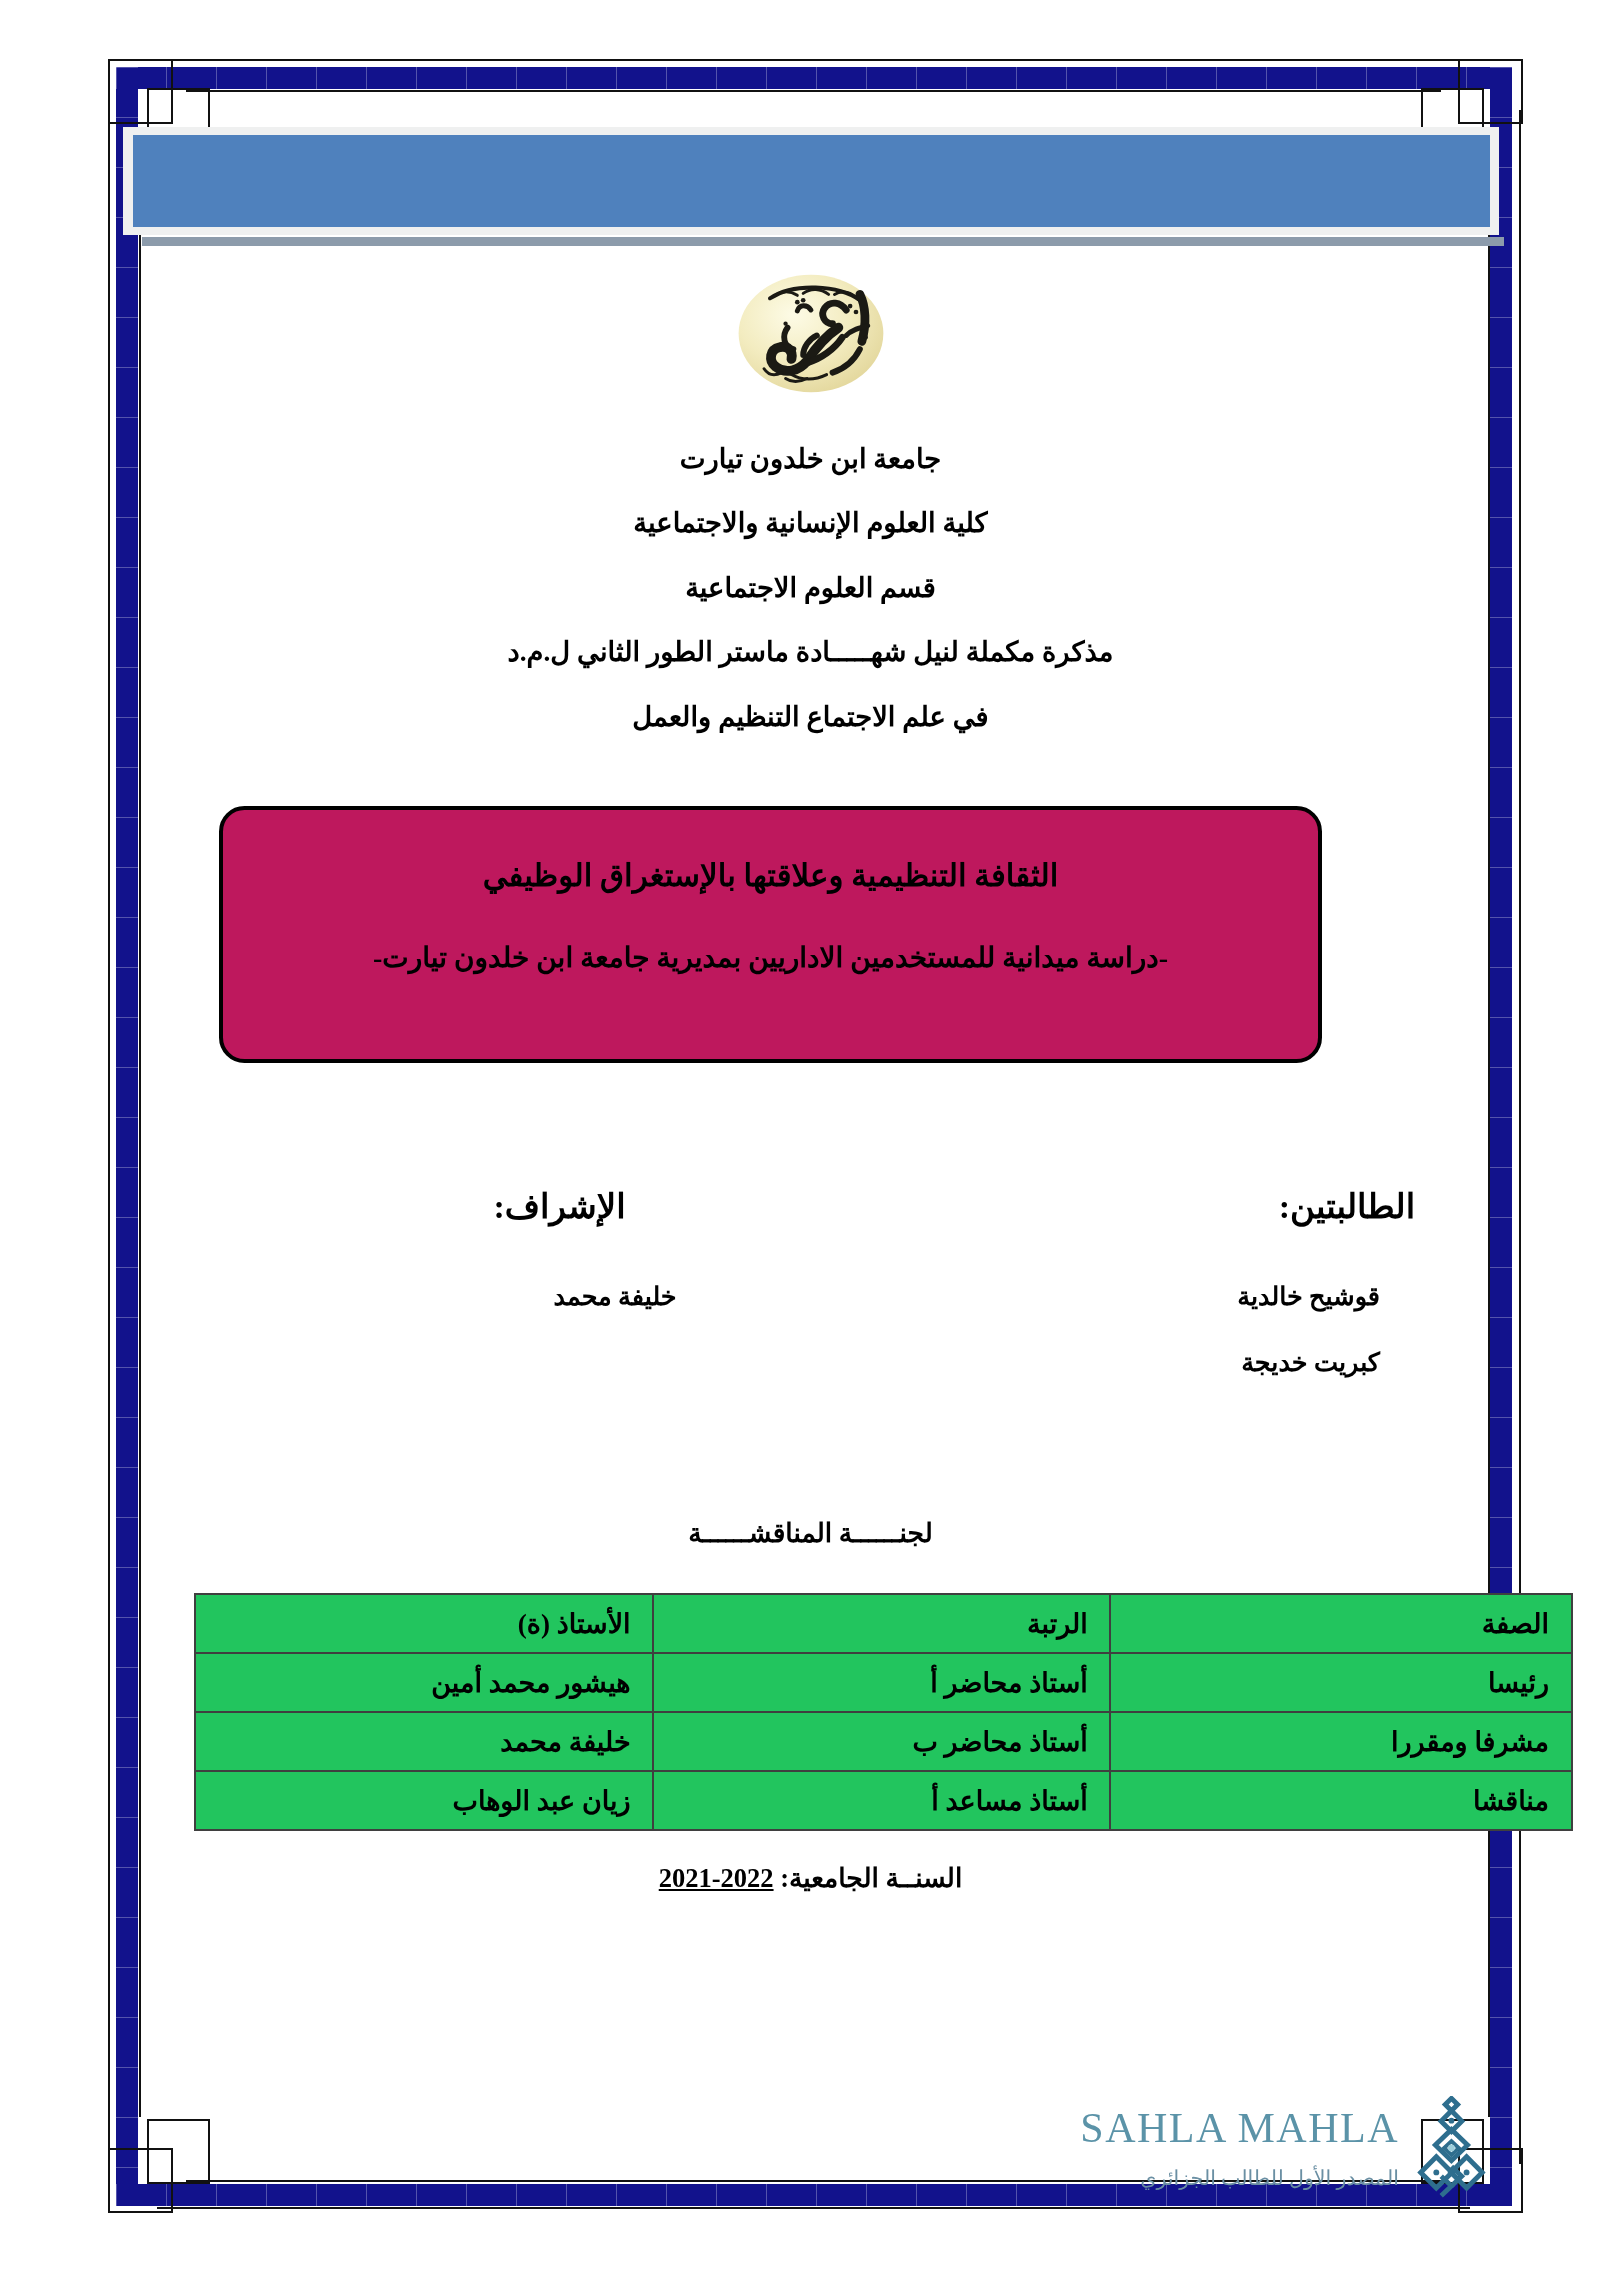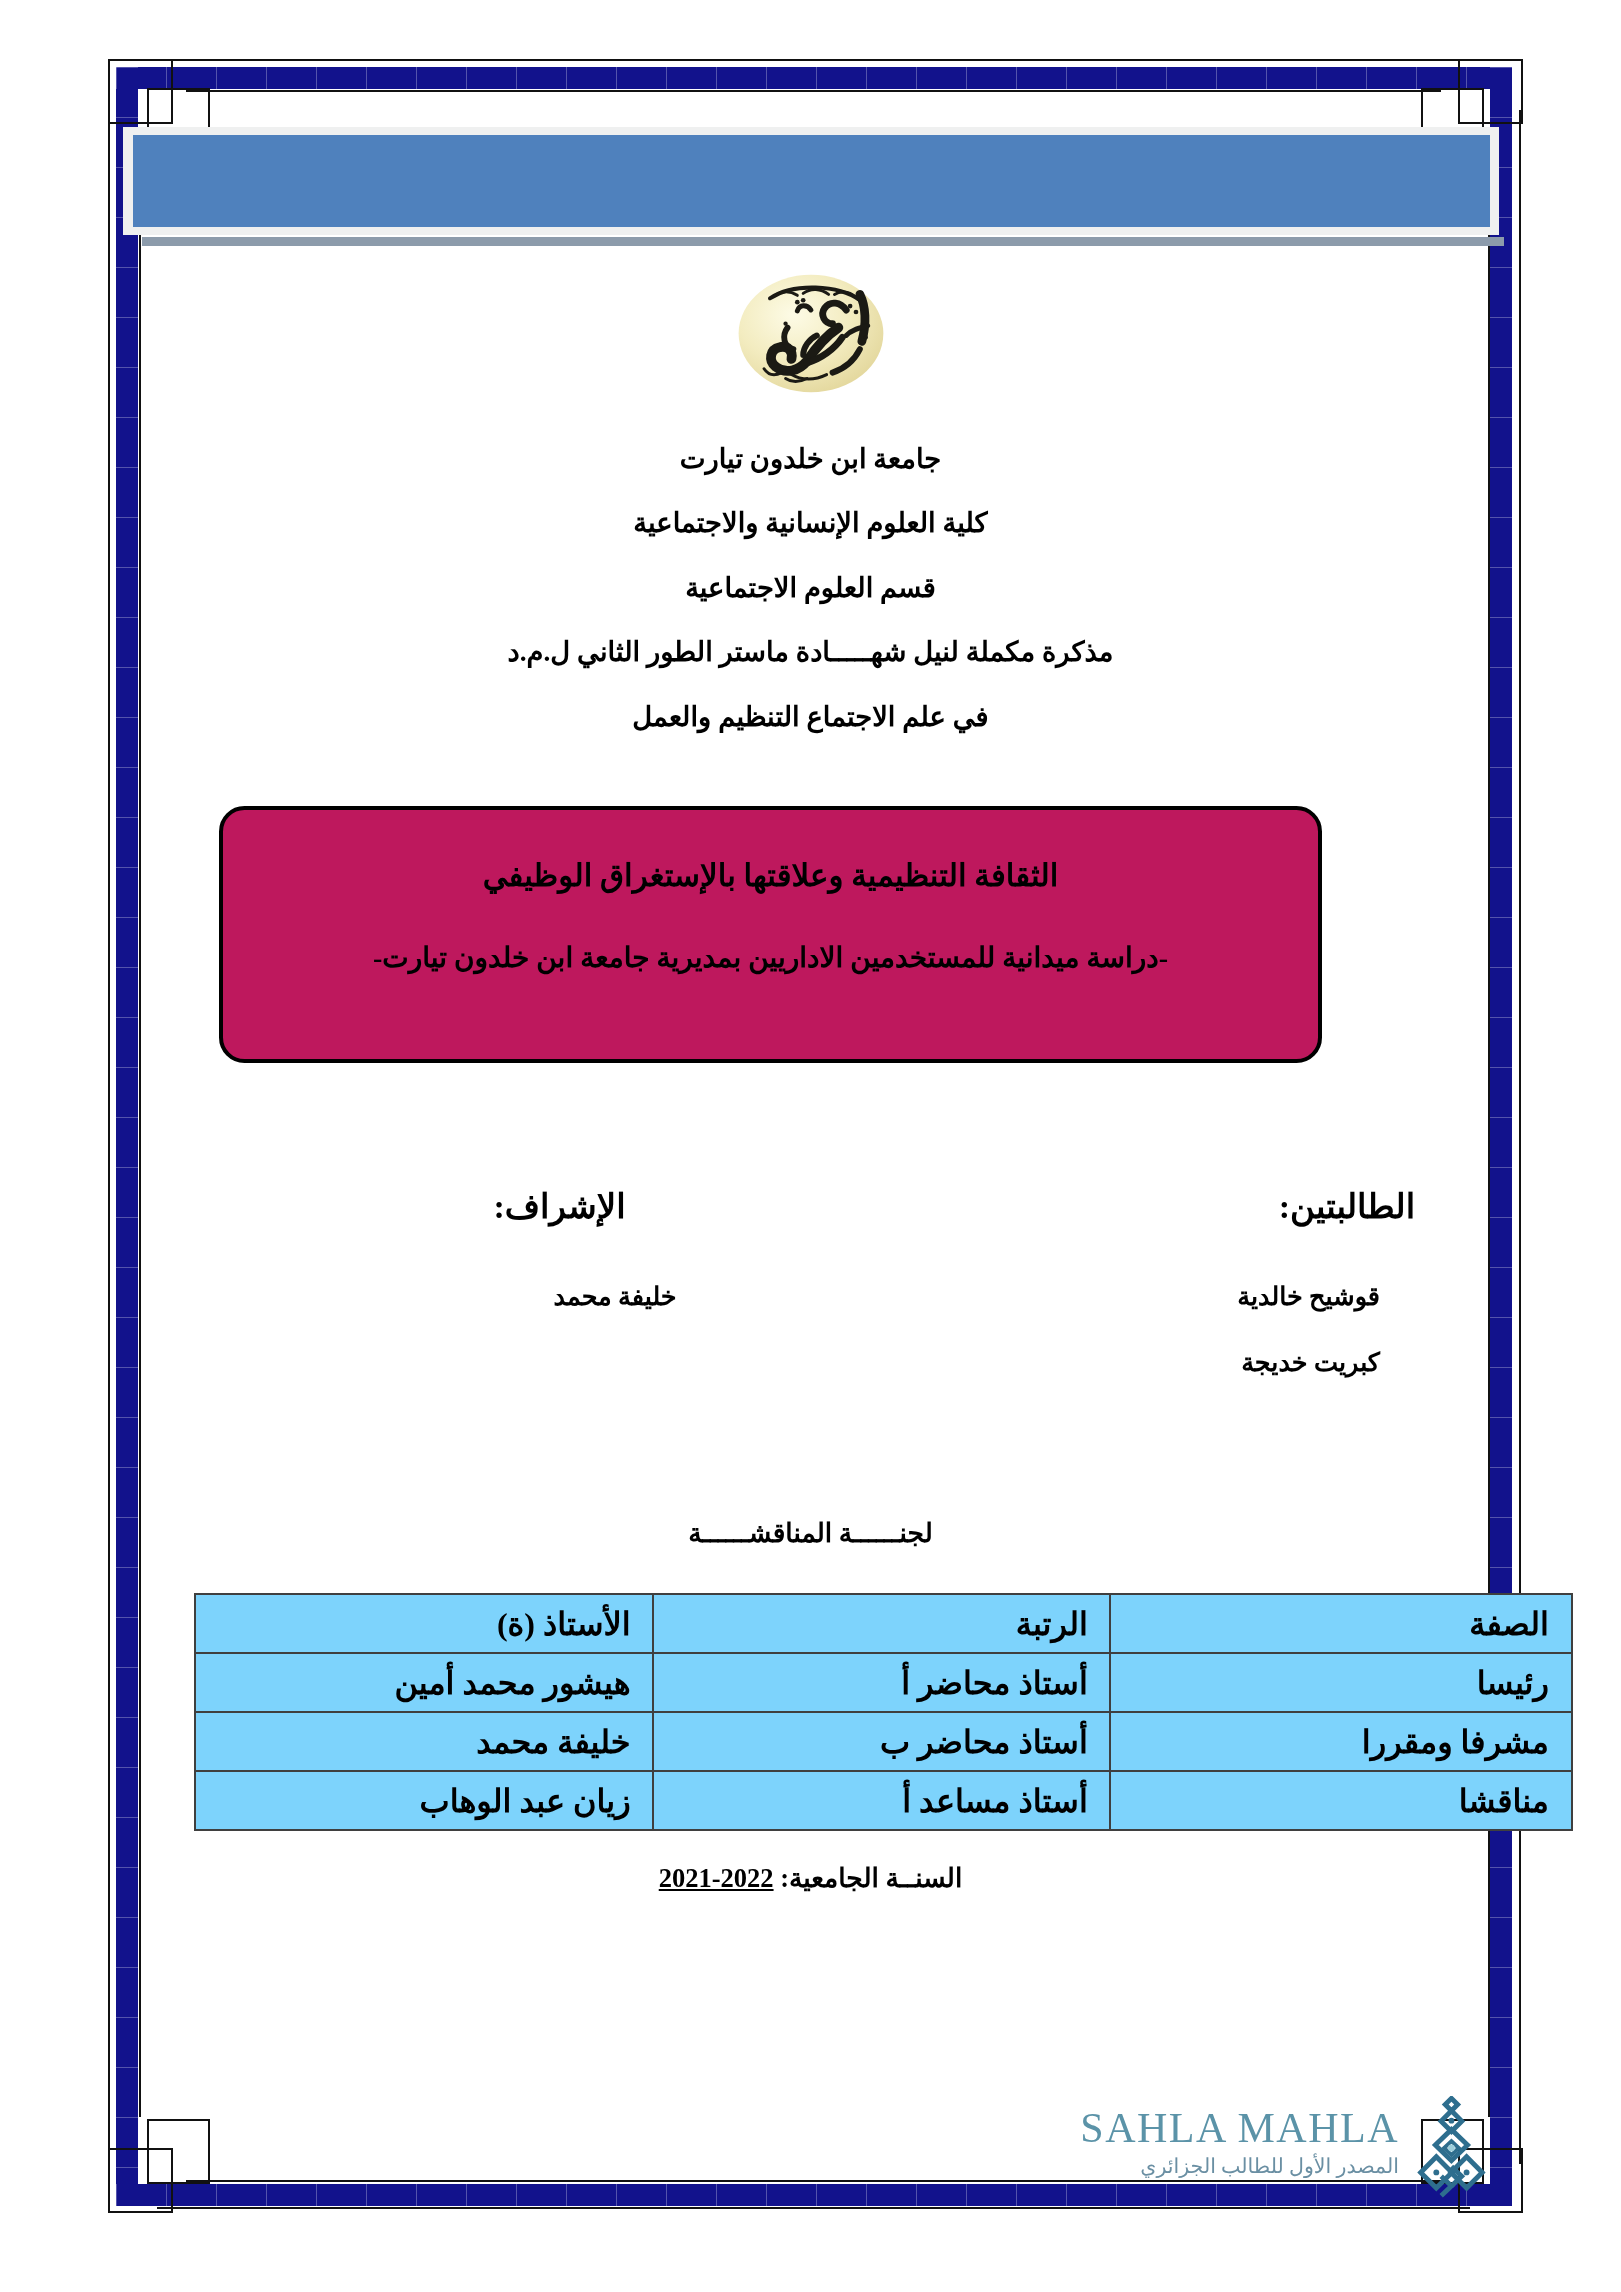--- a/index.html
+++ b/index.html
@@ -230,25 +230,25 @@
     width: 1240px;
     border-collapse: collapse;
     table-layout: fixed;
   }
   .jury-table td,
   .jury-table th {
     border: 2px solid #3f3f3f;
     height: 57px;
     padding: 0 21.6px;
     text-align: right;
-    font-size: 32px;
+    font-size: 27px;
     font-weight: 700;
     color: #000;
     vertical-align: middle;
-    background: #7dd3fc;
+    background: #22c55e;
   }
   .col-prof { width: 416px; }
   .col-rank { width: 412px; }
   .col-role { width: 413px; }
 
   
   .year-line {
     position: absolute;
     left: 0;
     top: 1862px;
@@ -286,21 +286,21 @@
     letter-spacing: 1.5px;
     color: #5b93a8;
     white-space: nowrap;
   }
   .fm-sub {
     font-family: "Liberation Serif", "DejaVu Serif", serif;
     font-size: 20.6px;
     color: #6a8fa3;
     direction: rtl;
     text-align: right;
-    margin-top: 2px;
+    margin-top: 14px;
     white-space: nowrap;
   }
   .fm-logo {
     position: absolute;
     right: 0;
     top: 0;
     width: 82px;
     height: 106px;
   }
 </style>

